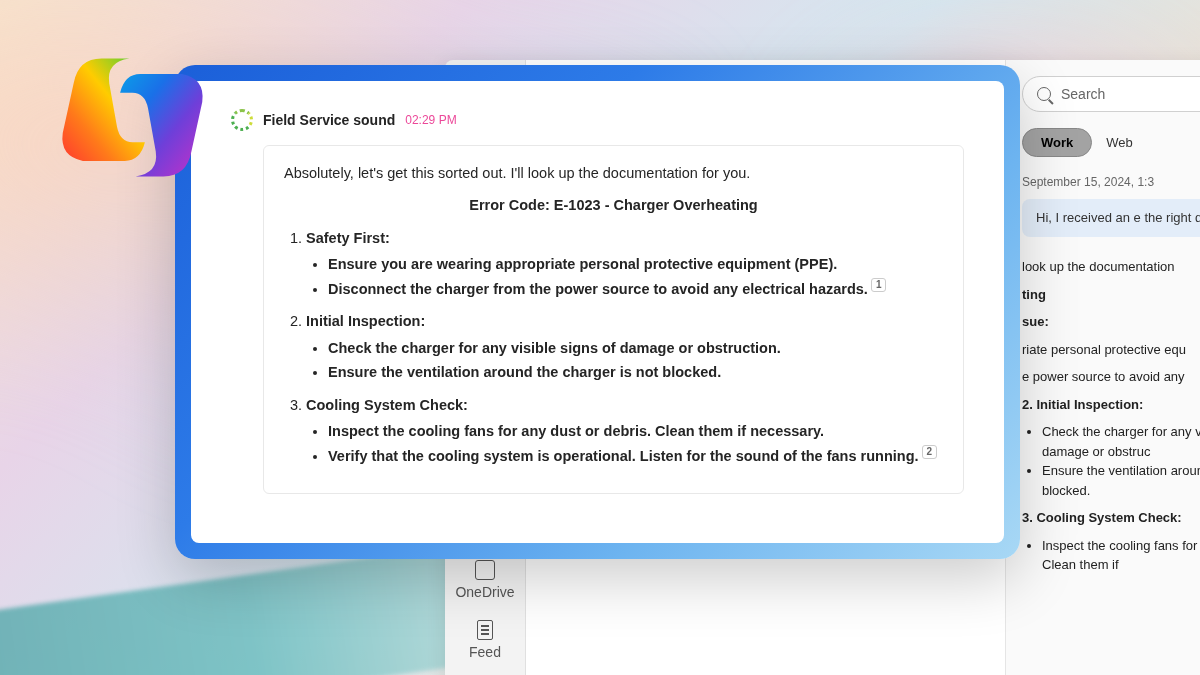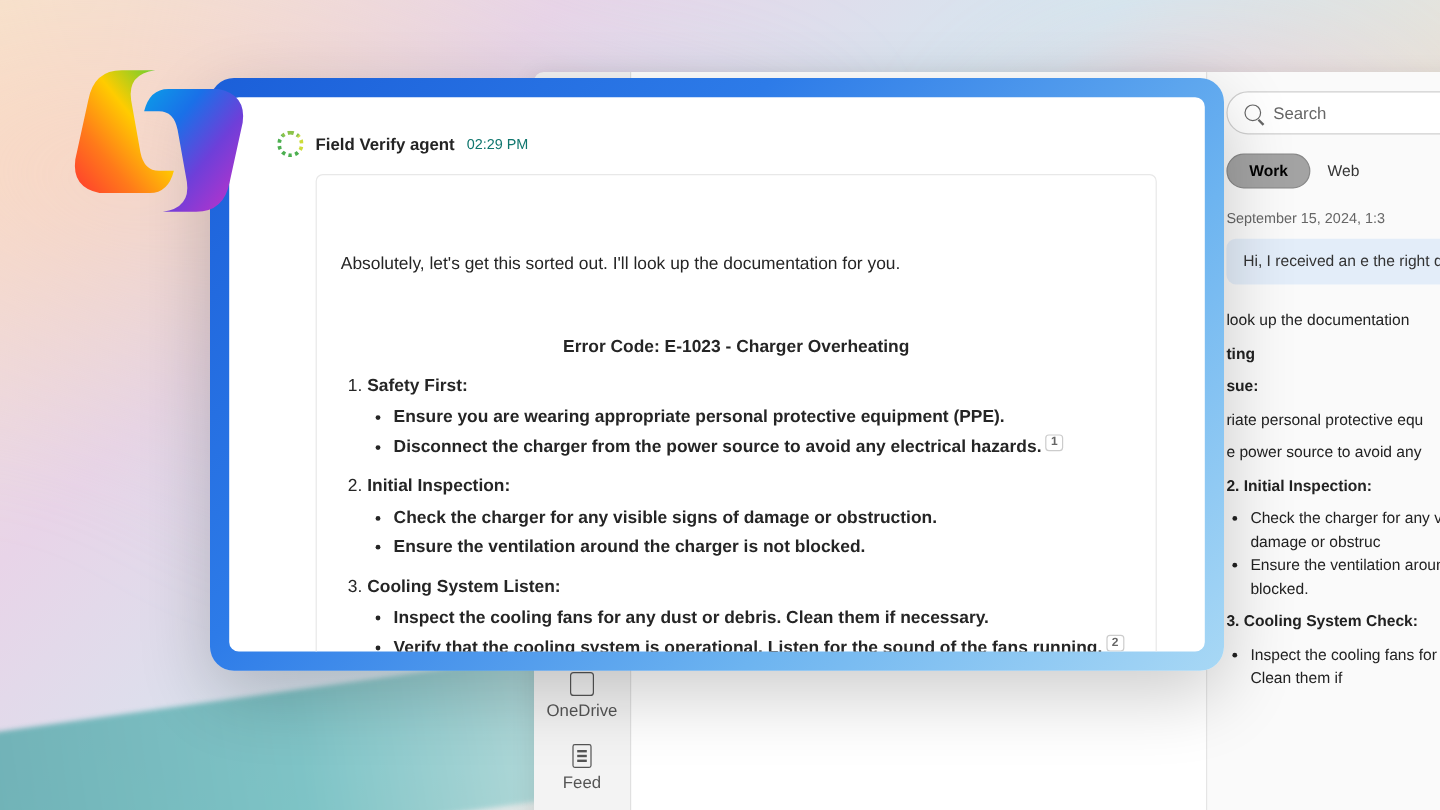--- a/index.html
+++ b/index.html
@@ -232,32 +232,32 @@
       border-top-color: #8bc34a;
       border-right-color: #cddc39;
     }
     .agent-name {
       font-weight: 600;
       font-size: 14px;
       color: #242424;
     }
     .agent-time {
       font-size: 12px;
-      color: #0f766e;
+      color: #ec4899;
     }
     .msg-card {
       margin-left: 32px;
       border: 1px solid #e8e8e8;
       border-radius: 6px;
       padding: 16px 20px;
       font-size: 14.5px;
       line-height: 1.55;
       color: #252525;
     }
-    .msg-card > p { margin-bottom: 10px; margin-top: 47px; }
+    .msg-card > p { margin-bottom: 10px; }
     .msg-card .bold { font-weight: 600; text-align: center; }
     .msg-card ol {
       list-style: decimal;
       padding-left: 22px;
     }
     .msg-card ol > li {
       margin-bottom: 10px;
     }
     .msg-card ol > li > .step-title {
       font-weight: 600;
@@ -344,21 +344,21 @@
         <li>Inspect the cooling fans for any dust or debris. Clean them if</li>
       </ul>
     </div>
   </div>
 </div>
 
 <div class="fg-card">
   <div class="fg-inner">
     <div class="agent-header">
       <span class="agent-avatar"></span>
-      <span class="agent-name">Field Verify agent</span>
+      <span class="agent-name">Field Service sound</span>
       <span class="agent-time">02:29 PM</span>
     </div>
     <div class="msg-card">
       <p>Absolutely, let's get this sorted out. I'll look up the documentation for you.</p>
       <p class="bold">Error Code: E-1023 - Charger Overheating</p>
       <ol>
         <li>
           <span class="step-title">Safety First:</span>
           <ul>
             <li><span>Ensure you are wearing appropriate personal protective equipment (PPE).</span></li>
@@ -366,21 +366,21 @@
           </ul>
         </li>
         <li>
           <span class="step-title">Initial Inspection:</span>
           <ul>
             <li><span>Check the charger for any visible signs of damage or obstruction.</span></li>
             <li><span>Ensure the ventilation around the charger is not blocked.</span></li>
           </ul>
         </li>
         <li>
-          <span class="step-title">Cooling System Listen:</span>
+          <span class="step-title">Cooling System Check:</span>
           <ul>
             <li><span>Inspect the cooling fans for any dust or debris. Clean them if necessary.</span></li>
             <li><span>Verify that the cooling system is operational. Listen for the sound of the fans running.</span><span class="citation">2</span></li>
           </ul>
         </li>
       </ol>
     </div>
   </div>
 </div>
 

